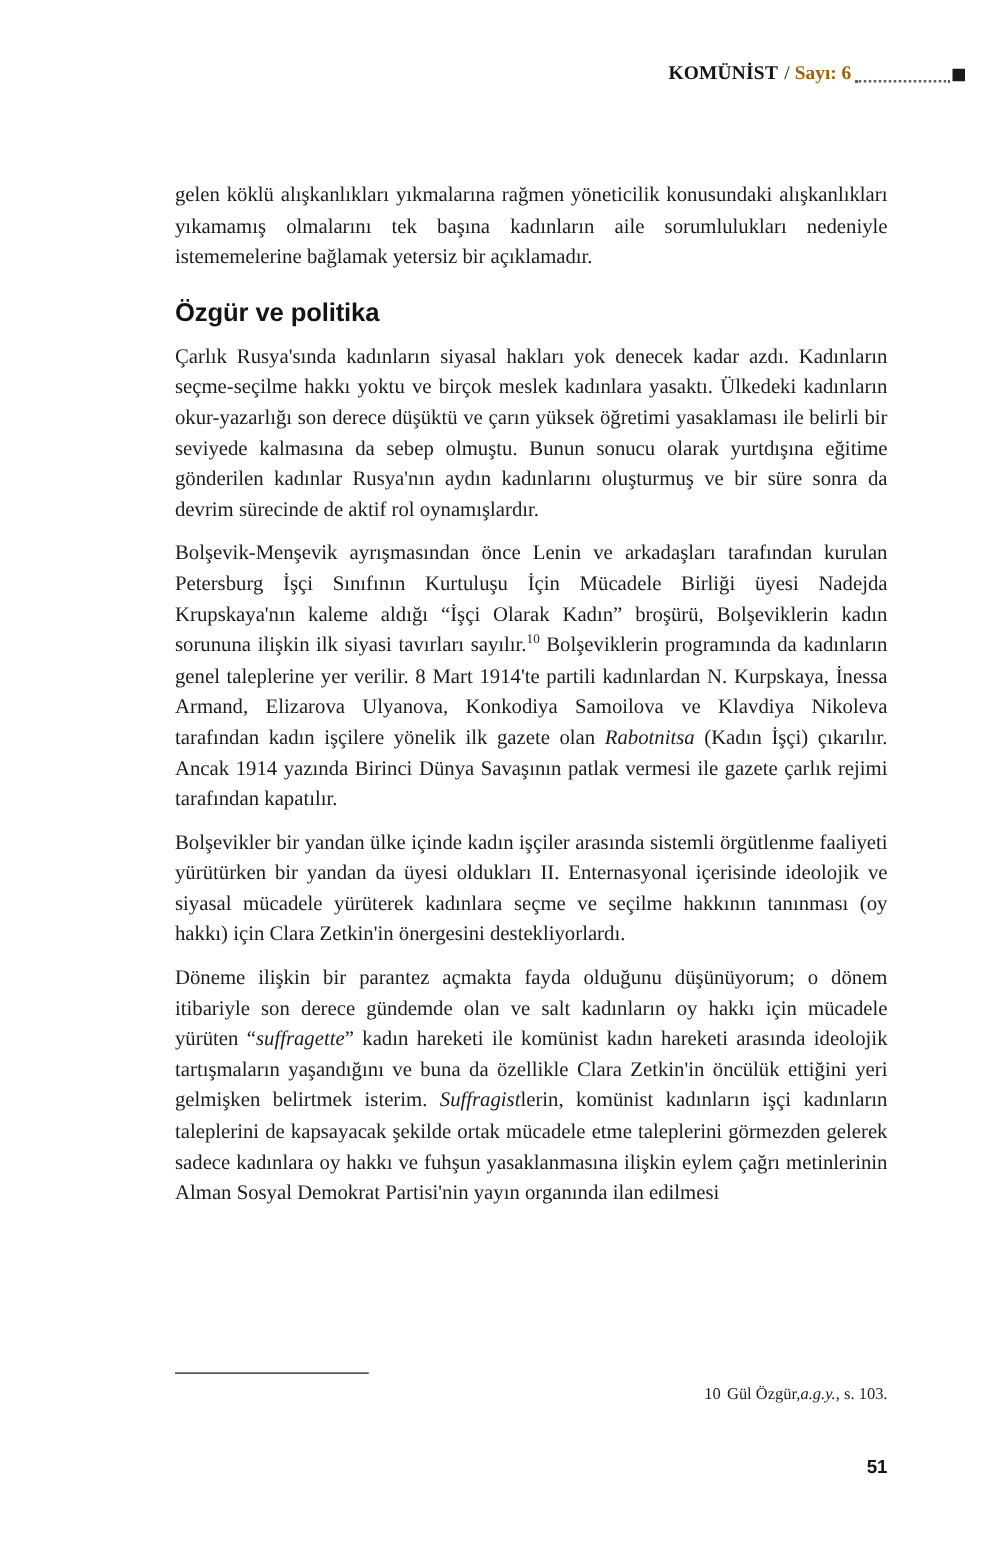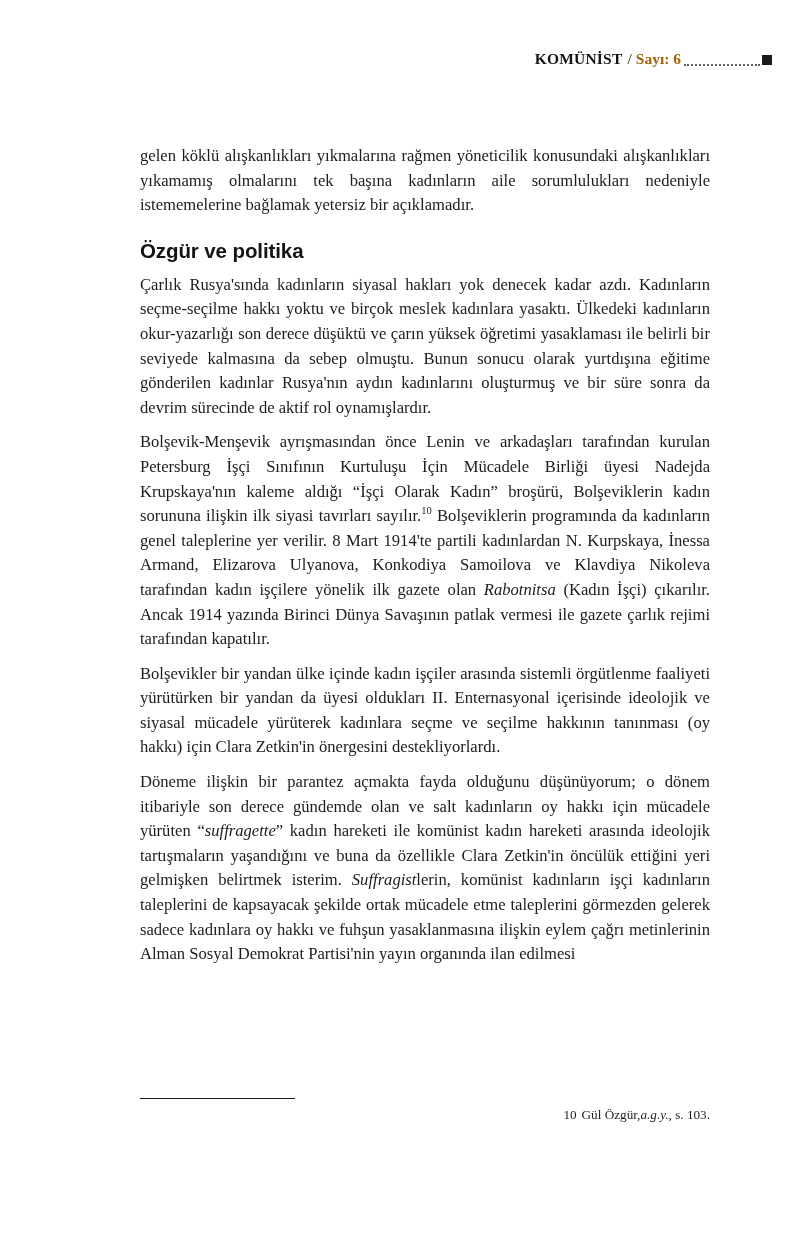--- a/index.html
+++ b/index.html
@@ -174,14 +174,15 @@
 
   </div>
 
   <div class="footnote-area">
     <div class="footnote-rule"></div>
     <div class="footnote-text">
       <span class="footnote-num">10</span><span>Gül Özgür,</span><span class="ital">a.g.y.</span><span>, s. 103.</span>
     </div>
   </div>
 
+  <div class="folio">51</div>
 
 </div>
 
 </body></html>

